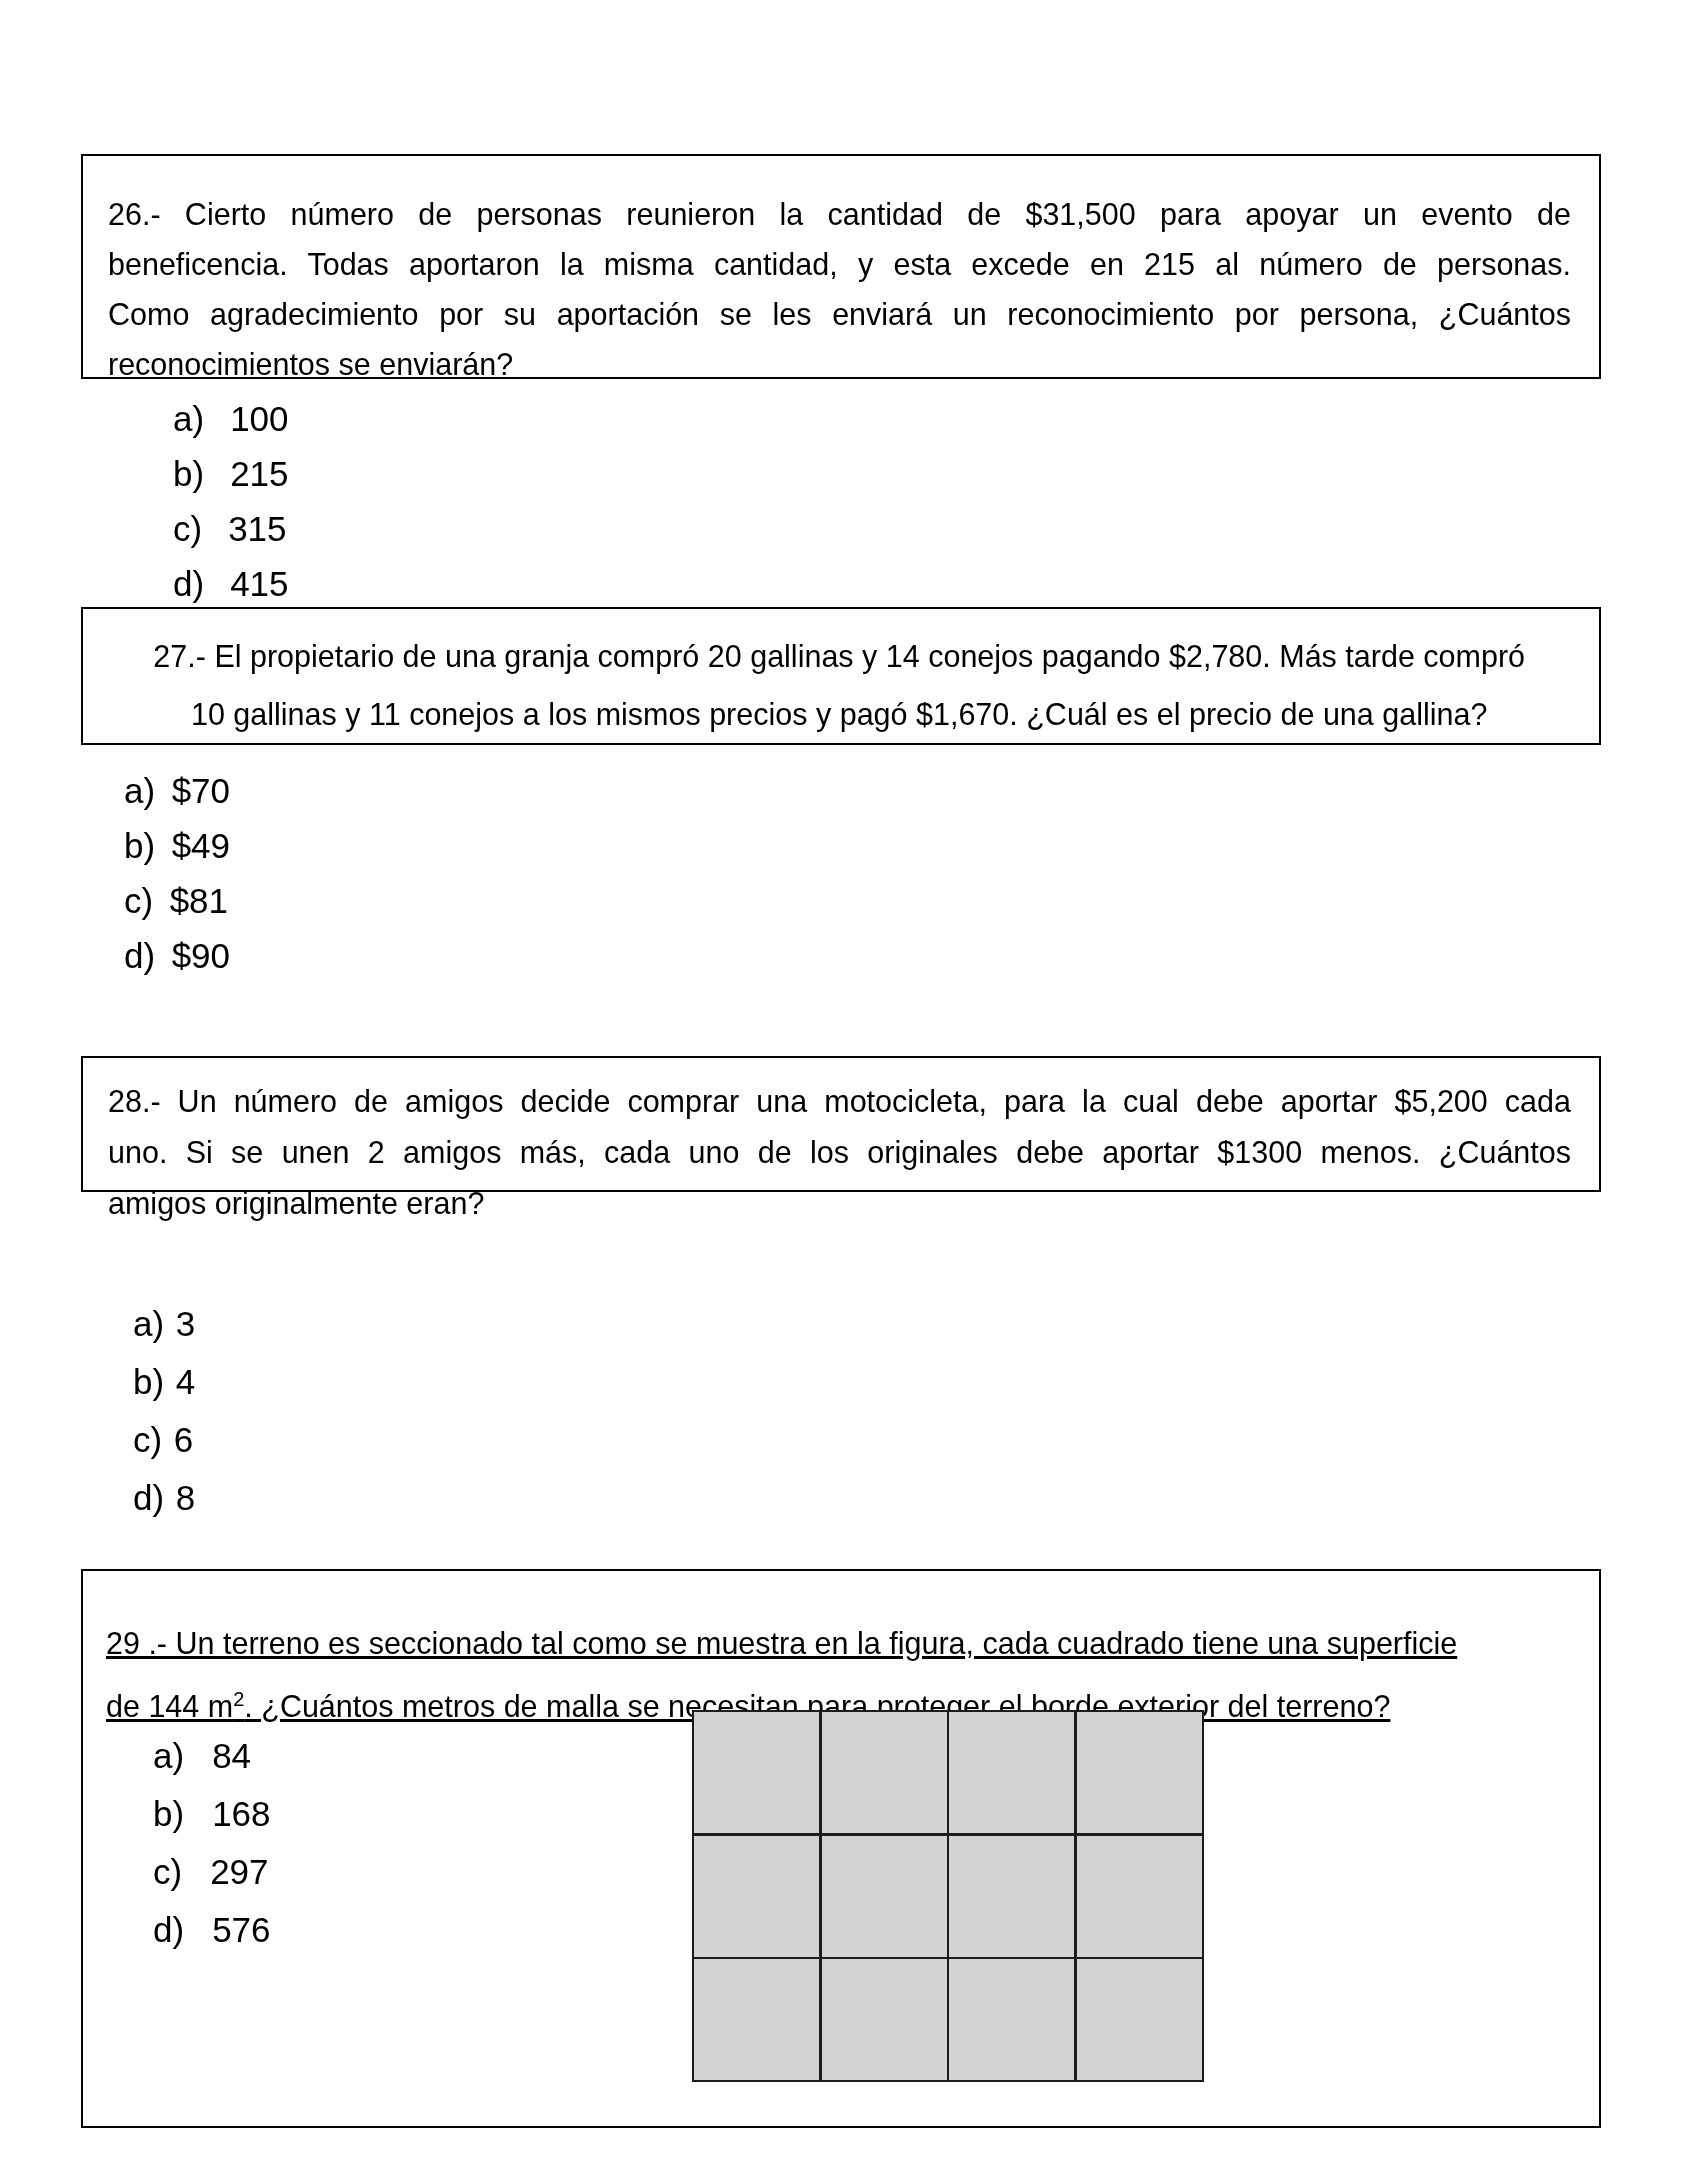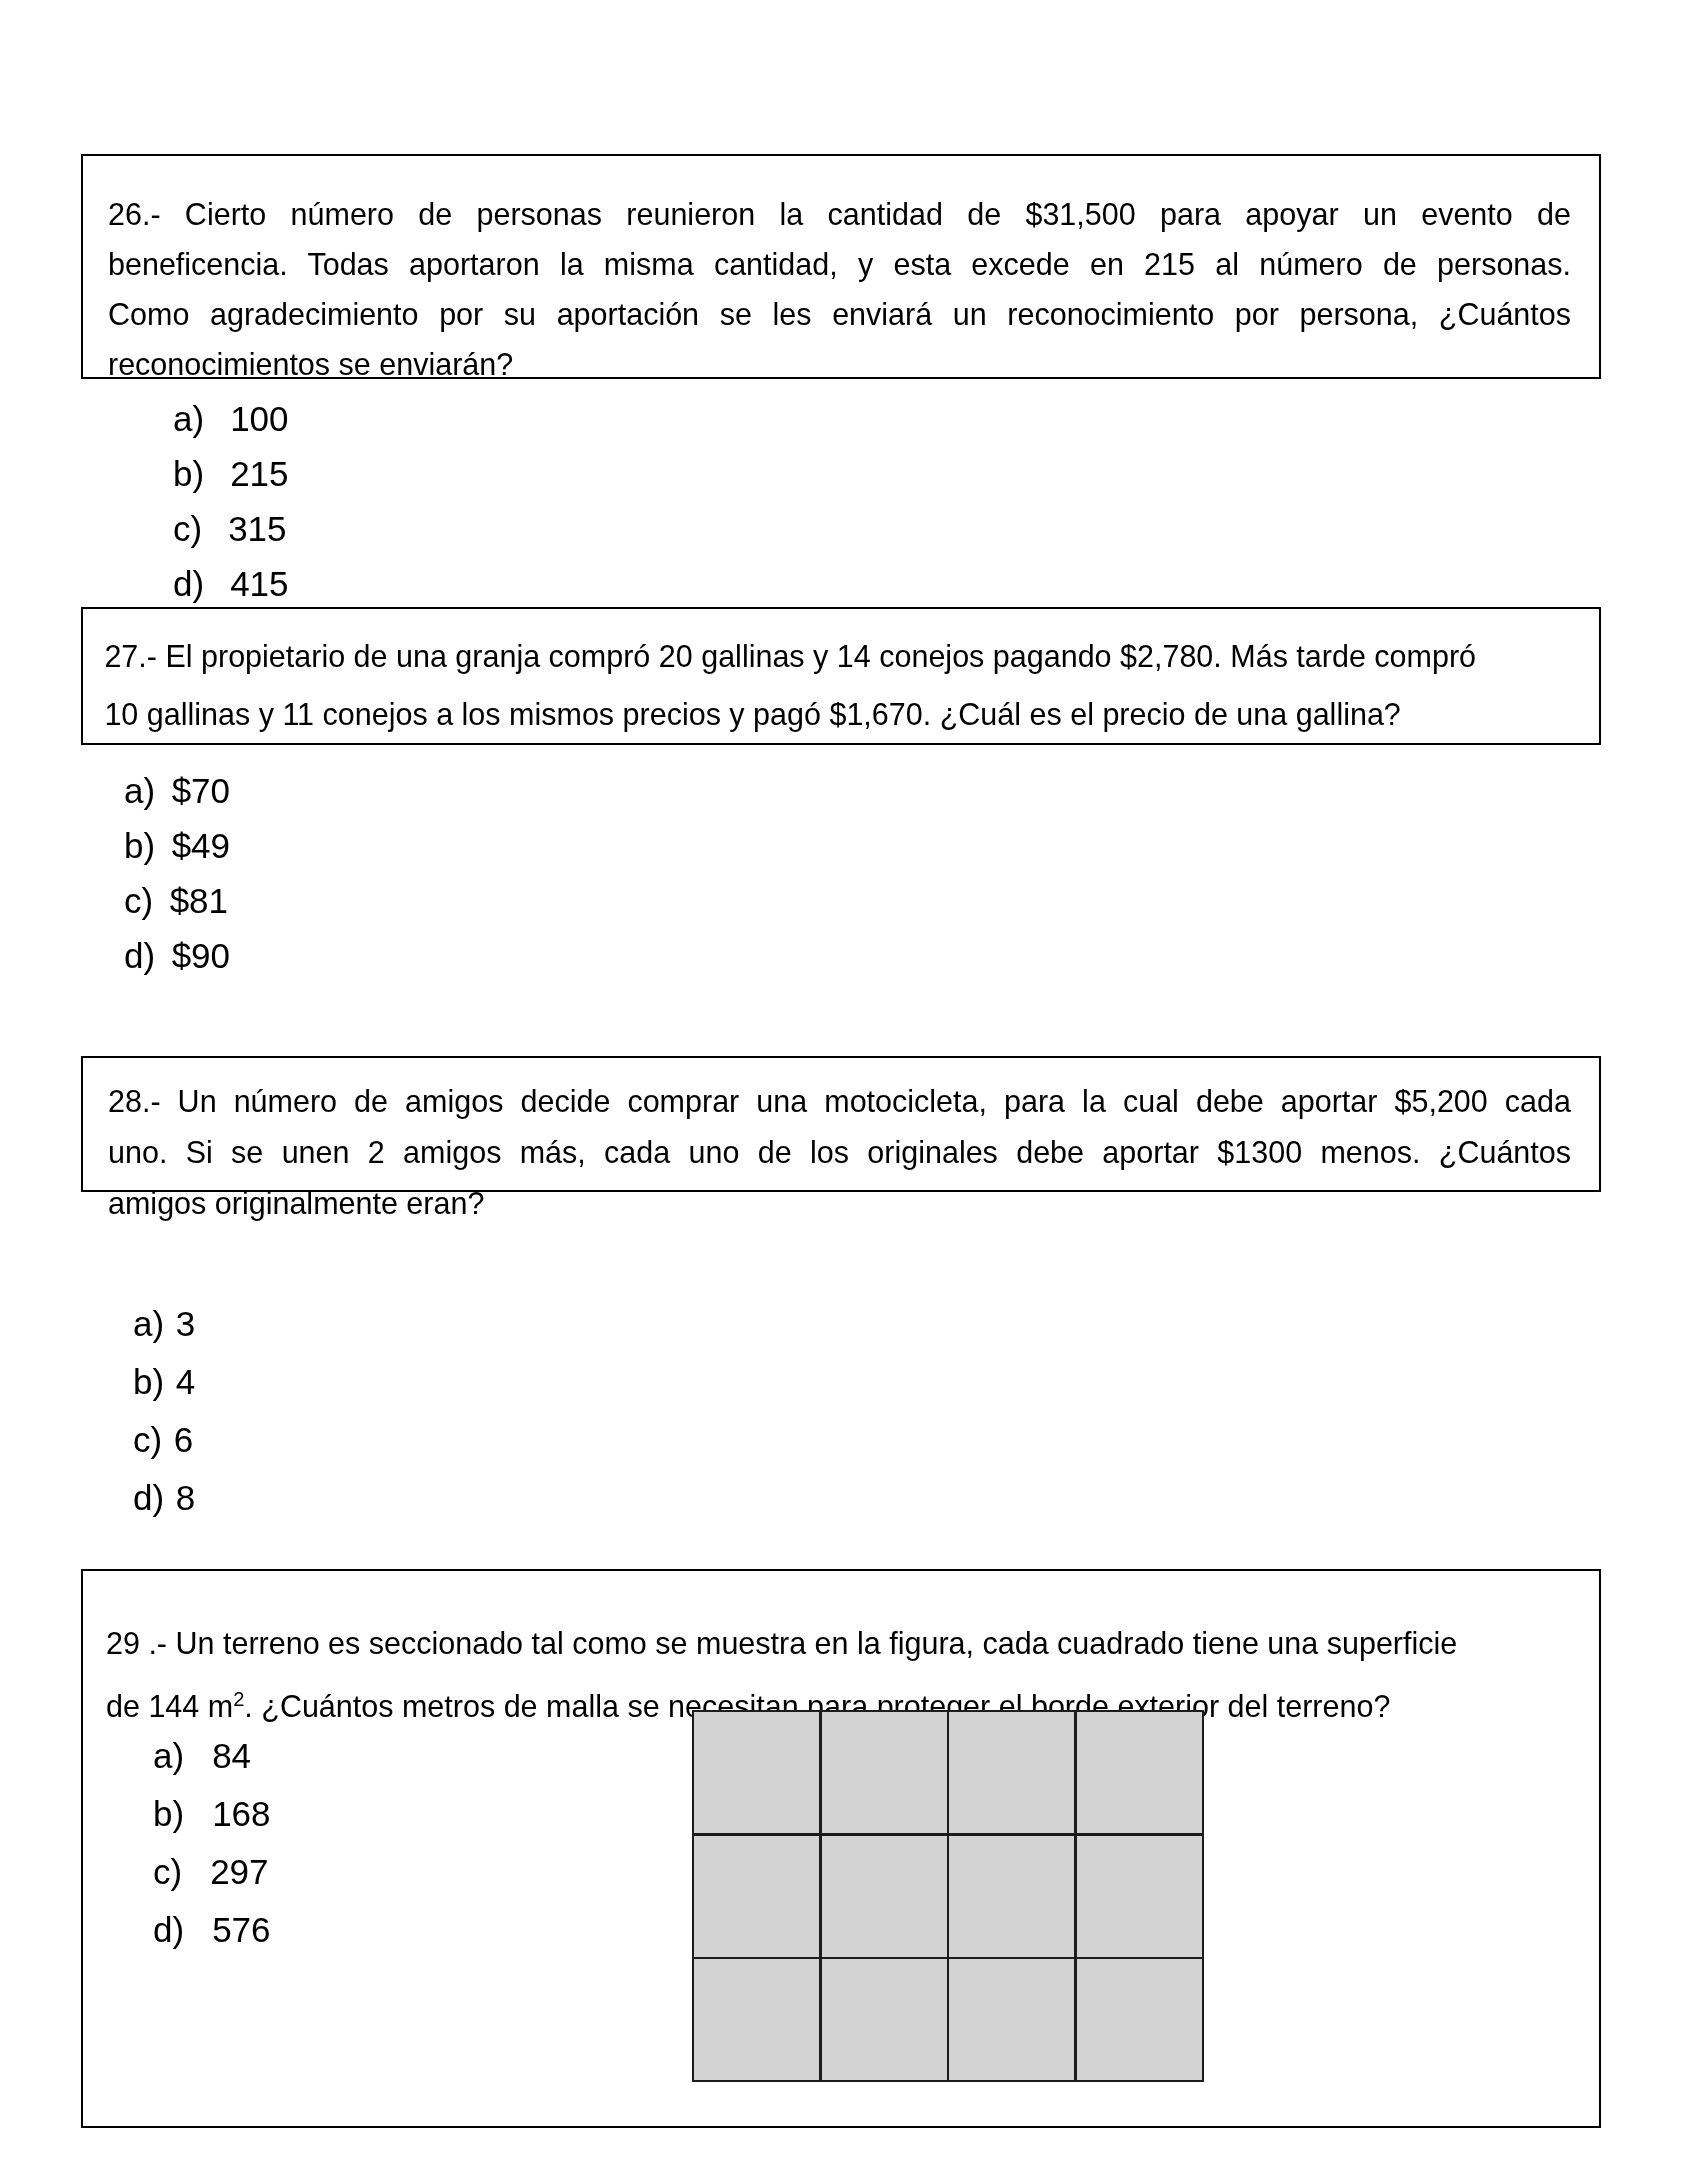--- a/index.html
+++ b/index.html
@@ -19,27 +19,27 @@
     background:#ffffff;
   }
   .qtext{font-size:30.5px;color:#000000;}
   .qline{white-space:nowrap;}
   .jline{white-space:normal;text-align:justify;text-align-last:justify;}
   .jlast{text-align-last:left;white-space:nowrap;}
 
   #box-q26{top:154px;height:225px;padding:33px 28px 8px 25px;}
   #box-q26 .qline,#box-q26 .jline{line-height:50px;}
 
-  #box-q27{top:607px;height:138px;padding:18px 25px 0 21.4px;}
+  #box-q27{top:607px;height:138px;padding:18px 25px 0 21.4px;text-align:center;}
   #box-q27 .qline{line-height:58px;}
 
   #box-q28{top:1056px;height:136px;padding:18px 28px 16px 25px;}
   #box-q28 .qline,#box-q28 .jline{line-height:51px;}
 
-  #box-q29{top:1569px;height:559px;padding:41px 25px 0 23px;}
+  #box-q29{top:1569px;height:559px;padding:41px 25px 0 23px;text-decoration:underline;}
   #box-q29 .qline{line-height:63px;}
 
   .sup{font-size:20px;vertical-align:super;line-height:0;}
 
   .opts{position:absolute;font-size:35px;}
   .opt{display:flex;align-items:baseline;}
   .opt-label{flex:0 0 auto;}
   #opts-q26{left:173px;top:391px;}
   #opts-q26 .opt{line-height:55px;}
   #opts-q26 .opt-val{margin-left:26px;}

